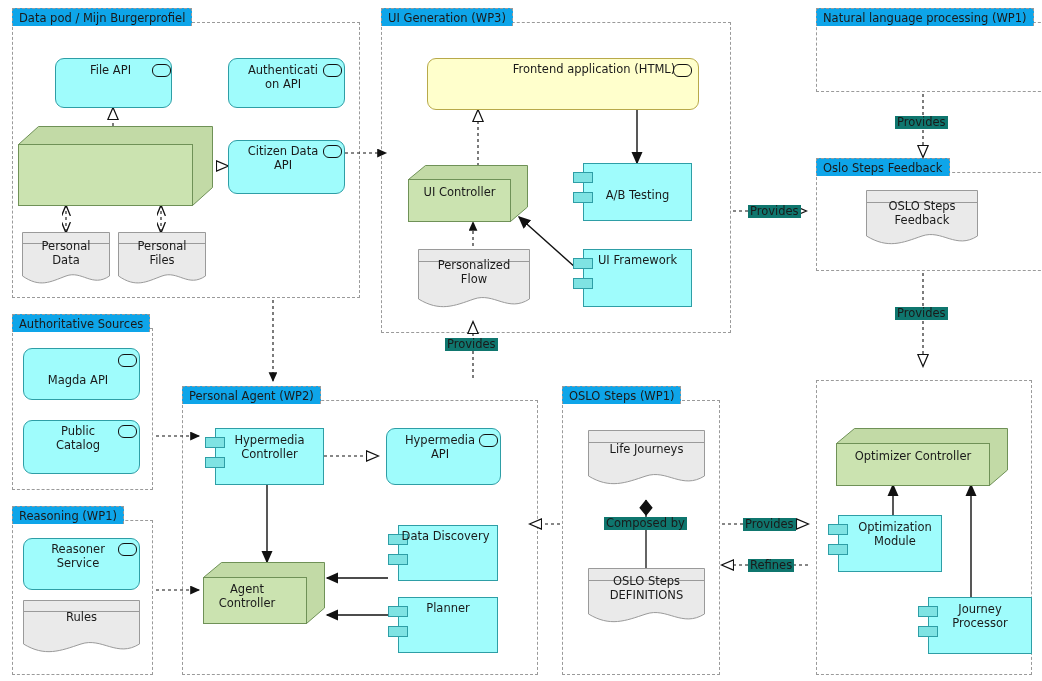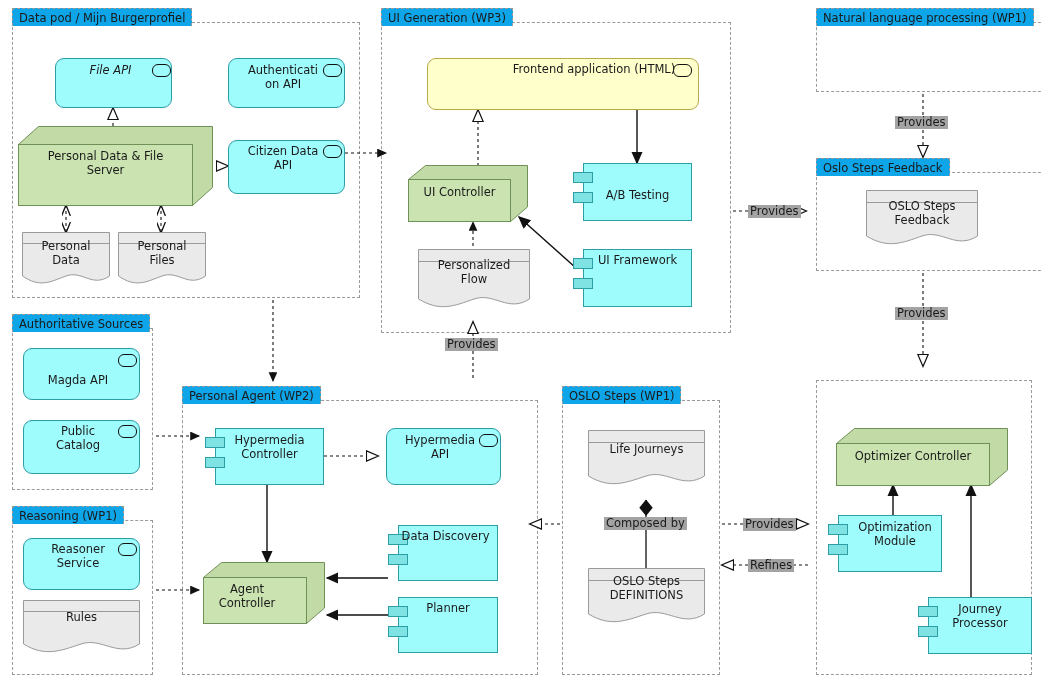--- a/index.html
+++ b/index.html
@@ -28,21 +28,21 @@
 
   
   .node3d{position:absolute;}
 
   
   .doc{position:absolute;}
   .doc svg{position:absolute;left:0;top:0;}
 
   
   .conn{position:absolute;left:0;top:0;width:1042px;height:681px;overflow:visible;pointer-events:none;}
-  .lbl{position:absolute;font-size:11.5px;color:#1a1a1a;background:#a3a3a3;padding:0 2px;white-space:nowrap;line-height:13px;}
+  .lbl{position:absolute;font-size:11.5px;color:#1a1a1a;background:#0f766e;padding:0 2px;white-space:nowrap;line-height:13px;}
 </style>
 </head>
 <body>
 
 <div id="canvas">
 
   <div class="group" style="left:12px;top:22px;width:348px;height:276px;"></div>
   <div class="group-label" style="left:12px;top:8px;">Data pod / Mijn Burgerprofiel</div>
 
   <div class="group" style="left:381px;top:22px;width:350px;height:311px;"></div>
@@ -135,40 +135,38 @@
   <div class="lbl" style="left:895px;top:116px;">Provides</div>
   <div class="lbl" style="left:748px;top:205px;">Provides</div>
   <div class="lbl" style="left:895px;top:307px;">Provides</div>
   <div class="lbl" style="left:445px;top:338px;">Provides</div>
   <div class="lbl" style="left:743px;top:518px;">Provides</div>
   <div class="lbl" style="left:748px;top:559px;">Refines</div>
   <div class="lbl" style="left:604px;top:517px;">Composed by</div>
 
   <div class="rbox" style="left:55px;top:58px;width:117px;height:50px;"></div>
   <div class="lolli" style="left:152px;top:64px;"></div>
-  <div class="nodetext" style="left:55px;top:64px;width:111px;font-style:italic;">File API</div>
+  <div class="nodetext" style="left:55px;top:64px;width:111px;">File API</div>
 
   <div class="rbox" style="left:228px;top:58px;width:117px;height:50px;"></div>
   <div class="lolli" style="left:323px;top:64px;"></div>
   <div class="nodetext" style="left:228px;top:64px;width:110px;">Authenticati
 on API</div>
 
   <div class="rbox" style="left:228px;top:140px;width:117px;height:54px;"></div>
   <div class="lolli" style="left:323px;top:145px;"></div>
   <div class="nodetext" style="left:228px;top:145px;width:110px;">Citizen Data
 API</div>
 
   <div class="node3d" style="left:18px;top:126px;width:195px;height:80px;">
     <svg width="195" height="80" viewBox="0 0 195 80">
       <path d="M0.5,18.5 L20.5,0.5 L194.5,0.5 L194.5,61.5 L174.5,79.5 L0.5,79.5 z" fill="#c2daa6" stroke="#6f9157" stroke-width="1"></path>
       <rect x="0.5" y="18.5" width="174" height="61" fill="#cbe3b0" stroke="#6f9157" stroke-width="1"></rect>
     </svg>
   </div>
-  <div class="nodetext" style="left:18px;top:150px;width:175px;">Personal Data &amp; File
-Server</div>
 
   <div class="doc" style="left:22px;top:232px;width:88px;height:55px;">
     <svg width="88" height="55" viewBox="0 0 88 55">
       <path d="M0.5,0.5 L87.5,0.5 L87.5,44 C70,56 60,38 44,44 C28,50 18,56 0.5,44 z" fill="#eaeaea" stroke="#9a9a9a" stroke-width="1"></path>
       <path d="M0.5,11.5 L87.5,11.5" stroke="#9a9a9a" stroke-width="1"></path>
     </svg>
   </div>
   <div class="nodetext" style="left:22px;top:240px;width:88px;">Personal
 Data</div>
 

